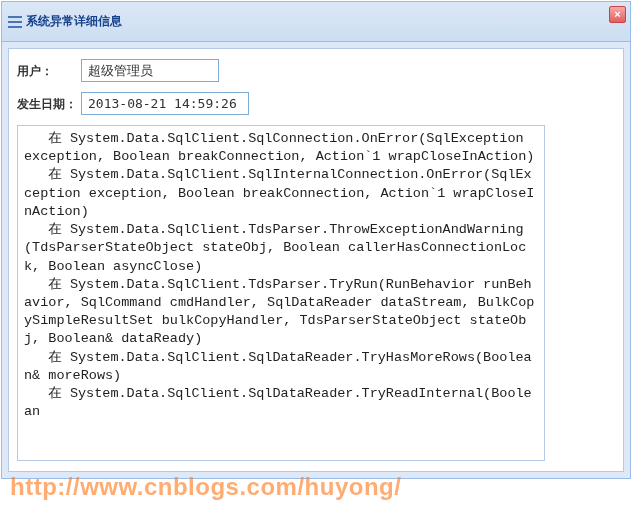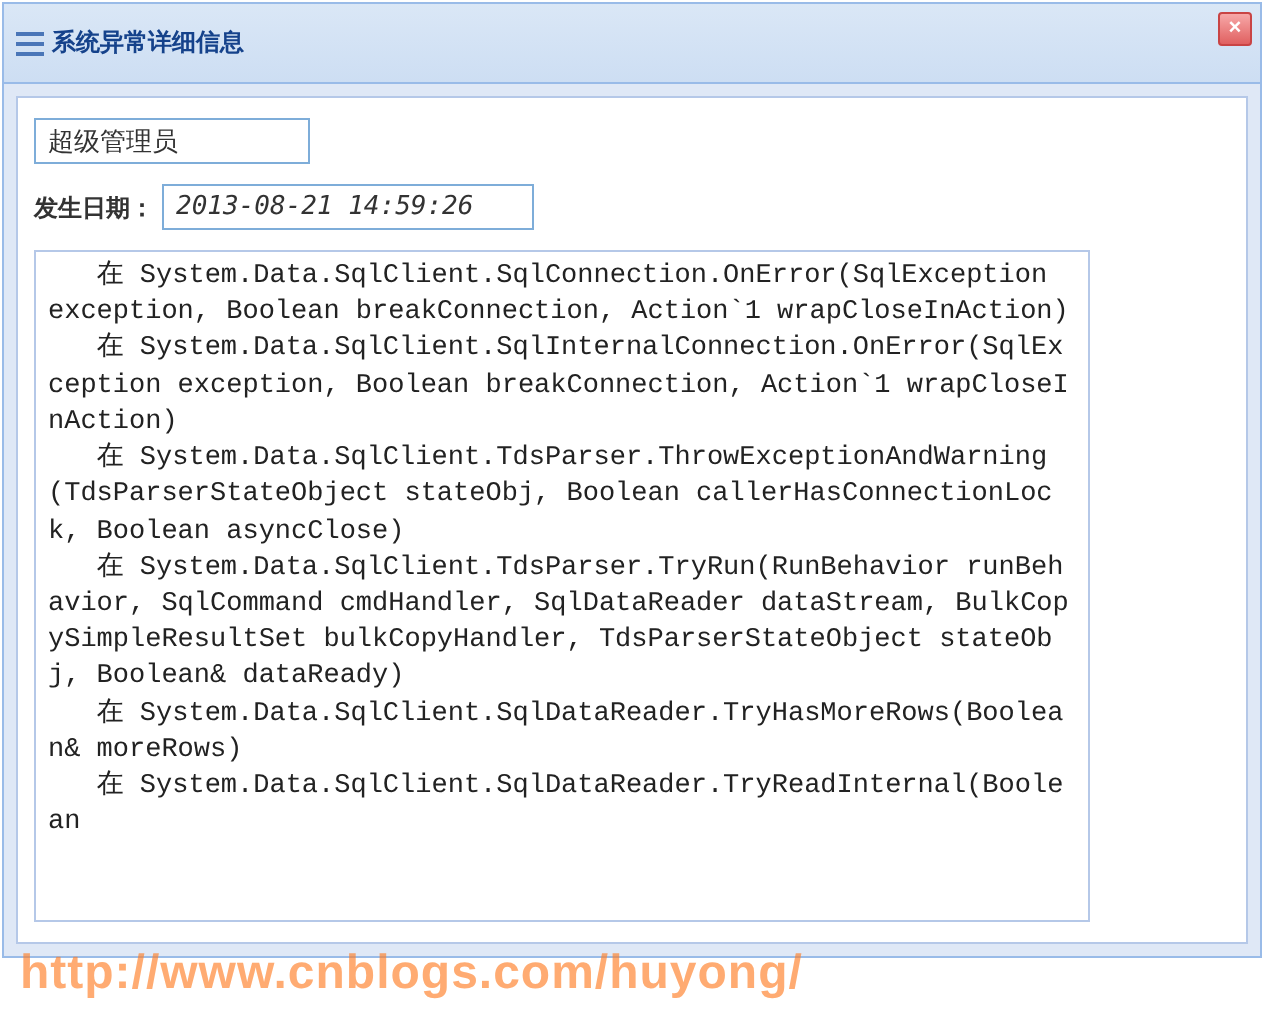--- a/index.html
+++ b/index.html
@@ -157,26 +157,27 @@
     </span>
     <span class="title-text">系统异常详细信息</span>
     <div class="close-btn">
       <span>×</span>
     </div>
   </div>
   <div class="body-wrap">
     <div class="form-panel">
 
       <div class="form-row">
+        <div class="form-label">用户：</div>
         <input class="form-input" type="text" value="超级管理员" style="">
       </div>
 
       <div class="form-row">
         <div class="form-label">发生日期：</div>
-        <input class="form-input" style="width: 186px; font-style: italic;" type="text" value="2013-08-21 14:59:26">
+        <input class="form-input" style="width: 168px;" type="text" value="2013-08-21 14:59:26">
       </div>
 
       <div class="form-row" style="align-items:center;margin-bottom:4px">
         <textarea class="error-textarea" readonly="" style="">   在 System.Data.SqlClient.SqlConnection.OnError(SqlException exception, Boolean breakConnection, Action`1 wrapCloseInAction)
    在 System.Data.SqlClient.SqlInternalConnection.OnError(SqlException exception, Boolean breakConnection, Action`1 wrapCloseInAction)
    在 System.Data.SqlClient.TdsParser.ThrowExceptionAndWarning(TdsParserStateObject stateObj, Boolean callerHasConnectionLock, Boolean asyncClose)
    在 System.Data.SqlClient.TdsParser.TryRun(RunBehavior runBehavior, SqlCommand cmdHandler, SqlDataReader dataStream, BulkCopySimpleResultSet bulkCopyHandler, TdsParserStateObject stateObj, Boolean&amp; dataReady)
    在 System.Data.SqlClient.SqlDataReader.TryHasMoreRows(Boolean&amp; moreRows)
    在 System.Data.SqlClient.SqlDataReader.TryReadInternal(Boolean</textarea>
       </div>

